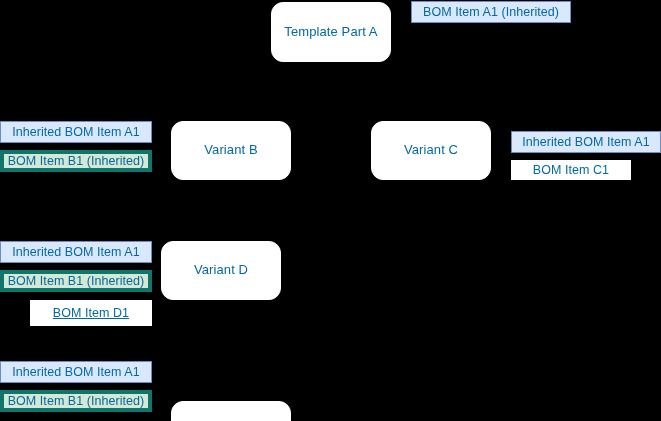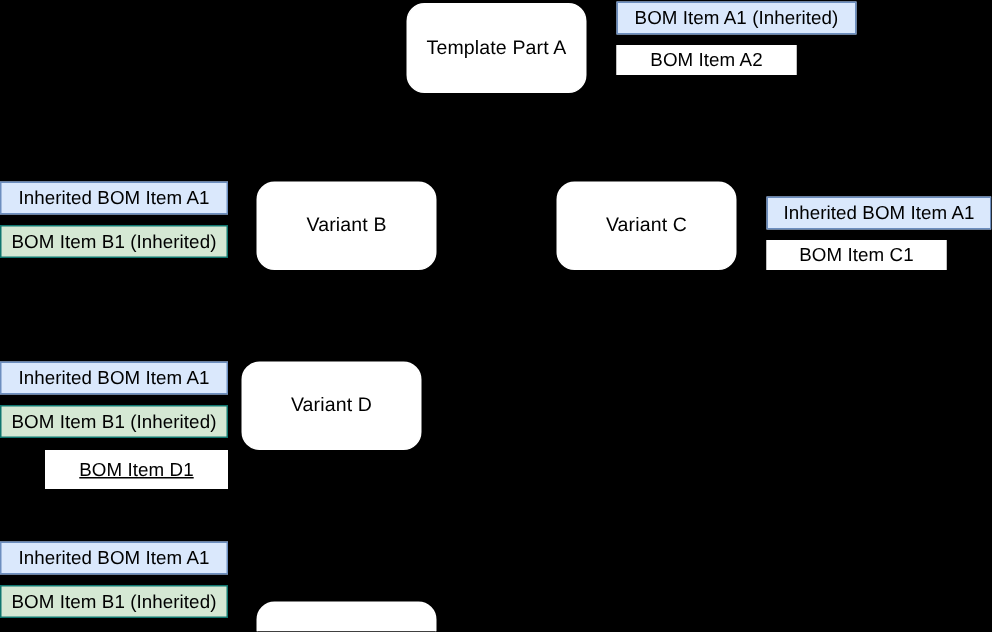--- a/index.html
+++ b/index.html
@@ -18,21 +18,21 @@
     background: #000000;
     overflow: hidden;
   }
   .node {
     position: absolute;
     box-sizing: border-box;
     display: flex;
     align-items: center;
     justify-content: center;
     text-align: center;
-    color: #000000;
+    color: #0369a1;
     line-height: 1.15;
   }
   
   .part-node {
     background: #ffffff;
     border: 1px solid #ffffff;
     border-radius: 12px;
     font-size: 13px;
     letter-spacing: 0.1px;
     text-align: center;
@@ -41,43 +41,40 @@
   .bom-chip {
     font-size: 12.5px;
     letter-spacing: 0.05px;
   }
   .bom-inherited-blue {
     background: #dae8fc;
     border: 1px solid #6c8ebf;
   }
   .bom-inherited-green {
     background: #d5e8d4;
-    border: 1px solid #0f766e;
+    border: 4px solid #0f766e;
   }
   .bom-plain {
     background: #ffffff;
     border: 1px solid #ffffff;
   }
 </style>
 </head>
 <body>
 
 <div id="canvas">
 
   <div class="node part-node" style="left:271px; top:2px; width:120px; height:60px;">
     <span>Template Part A</span>
   </div>
 
   <div class="node bom-chip bom-inherited-blue" style="left:411px; top:1px; width:160px; height:22px;">
     <span>BOM Item A1 (Inherited)</span>
   </div>
 
-  <div class="node bom-chip bom-plain" style="left:411px; top:30px; width:120px; height:20px;">
-    <span>BOM Item A2</span>
-  </div>
 
   <div class="node bom-chip bom-inherited-blue" style="left:0px; top:121px; width:152px; height:22px;">
     <span>Inherited BOM Item A1</span>
   </div>
 
   <div class="node bom-chip bom-inherited-green" style="left:0px; top:150px; width:152px; height:22px;">
     <span>BOM Item B1 (Inherited)</span>
   </div>
 
   <div class="node part-node" style="left:371px; top:121px; width:120px; height:59px;">

